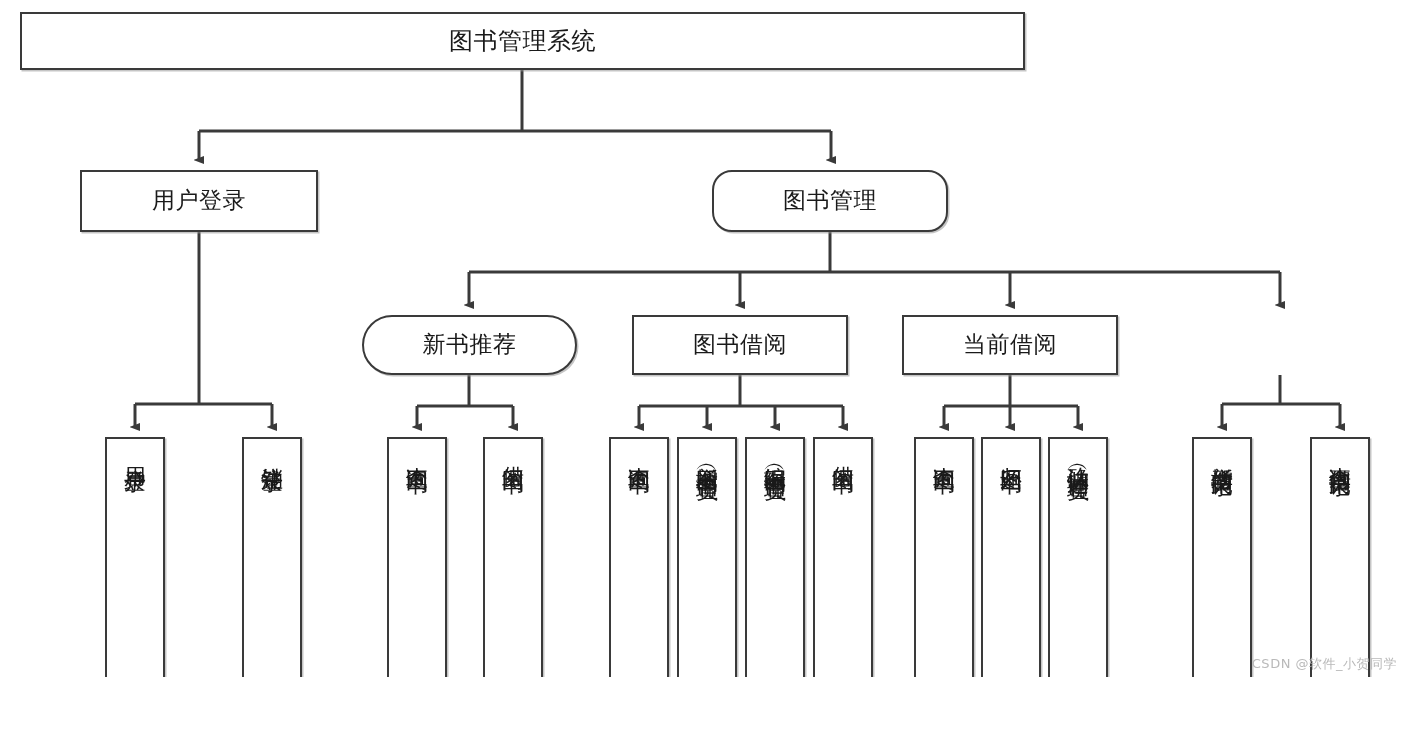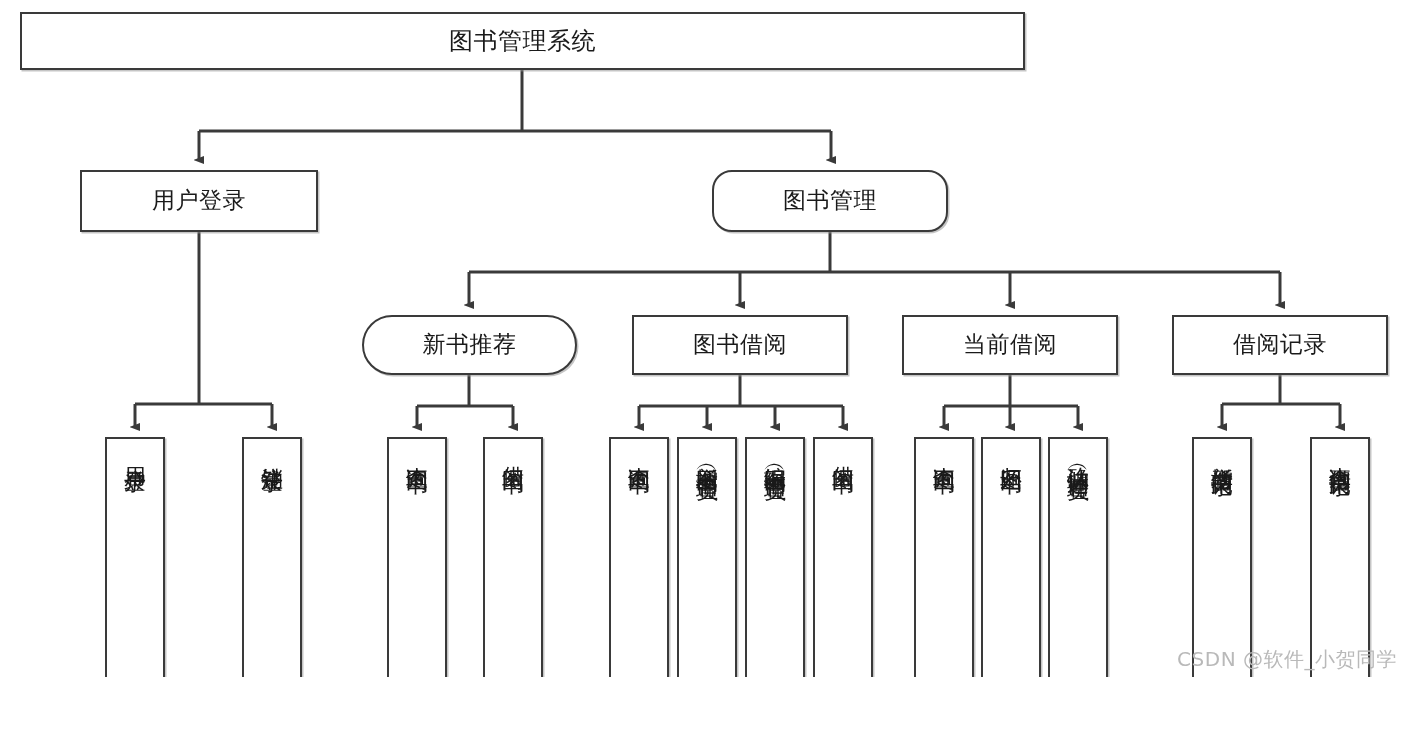--- a/index.html
+++ b/index.html
@@ -61,21 +61,21 @@
     text-orientation: upright;
     font-size: 22px;
     letter-spacing: 2px;
     line-height: 1;
     white-space: nowrap;
   }
   #watermark {
     position: absolute;
     right: 8px;
     bottom: 4px;
-    font-size: 20px;
+    font-size: 13px;
     color: #b9b9b9;
     letter-spacing: 0.5px;
     font-family: "DejaVu Sans", "Liberation Sans", sans-serif;
     white-space: nowrap;
   }
 </style>
 </head>
 <body>
 
 <div id="canvas">
@@ -143,23 +143,20 @@
 
   <div class="node horiz" style="left:362px; top:315px; width:215px; height:60px;border-radius:30px;">
     <span class="label">新书推荐</span>
   </div>
   <div class="node horiz" style="left:632px; top:315px; width:216px; height:60px;">
     <span class="label">图书借阅</span>
   </div>
   <div class="node horiz" style="left:902px; top:315px; width:216px; height:60px;">
     <span class="label">当前借阅</span>
   </div>
-  <div class="node horiz" style="left:1172px; top:315px; width:216px; height:60px;">
-    <span class="label">借阅记录</span>
-  </div>
 
   <div class="node vert" style="left:105px; top:437px; width:60px; height:298px;">
     <span class="label">用户登录</span>
   </div>
   <div class="node vert" style="left:242px; top:437px; width:60px; height:298px;">
     <span class="label">注销登录</span>
   </div>
 
   <div class="node vert" style="left:387px; top:437px; width:60px; height:298px;">
     <span class="label">查询图书</span>

